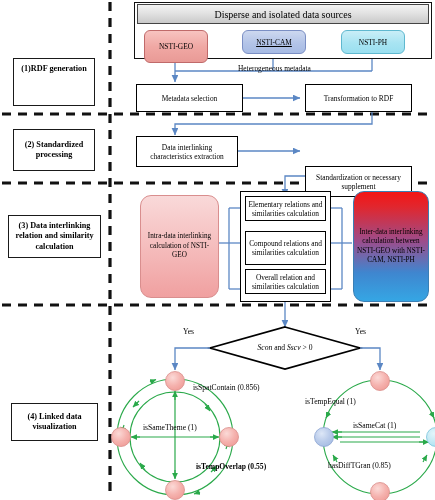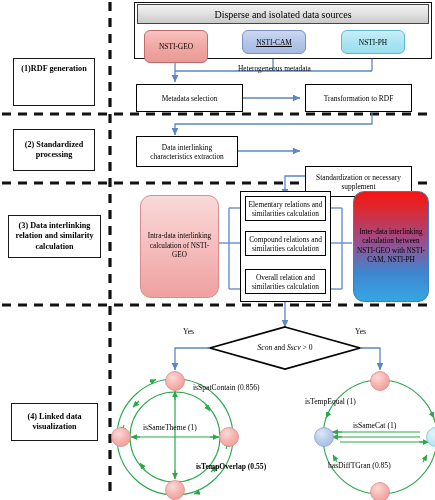--- a/index.html
+++ b/index.html
@@ -282,21 +282,21 @@
 
   <div class="intra" style="left:140px;top:195px;width:79px;height:103px;padding:0 4px;">
     <span>Intra-data interlinking calculation of NSTI-GEO</span>
   </div>
 
   <div class="calc-wrap" style="left:240px;top:191px;width:91px;height:111px;"></div>
 
   <div class="pbox" style="left:245px;top:196px;width:81px;height:25px;padding:0 2px;">
     <span>Elementary relations and similarities calculation</span>
   </div>
-  <div class="pbox" style="left:245px;top:231px;width:81px;height:25px;padding:7px 2px;">
+  <div class="pbox" style="left:245px;top:231px;width:81px;height:25px;padding:16px 2px;">
     <span>Compound relations and similarities calculation</span>
   </div>
   <div class="pbox" style="left:245px;top:269px;width:81px;height:25px;padding:0 2px;">
     <span>Overall relation and similarities calculation</span>
   </div>
 
   <div class="inter" style="left:353px;top:191px;width:76px;height:111px;padding:0 3px;">
     <span>Inter-data interlinking calculation between NSTI-GEO with NSTI-CAM, NSTI-PH</span>
   </div>
 

